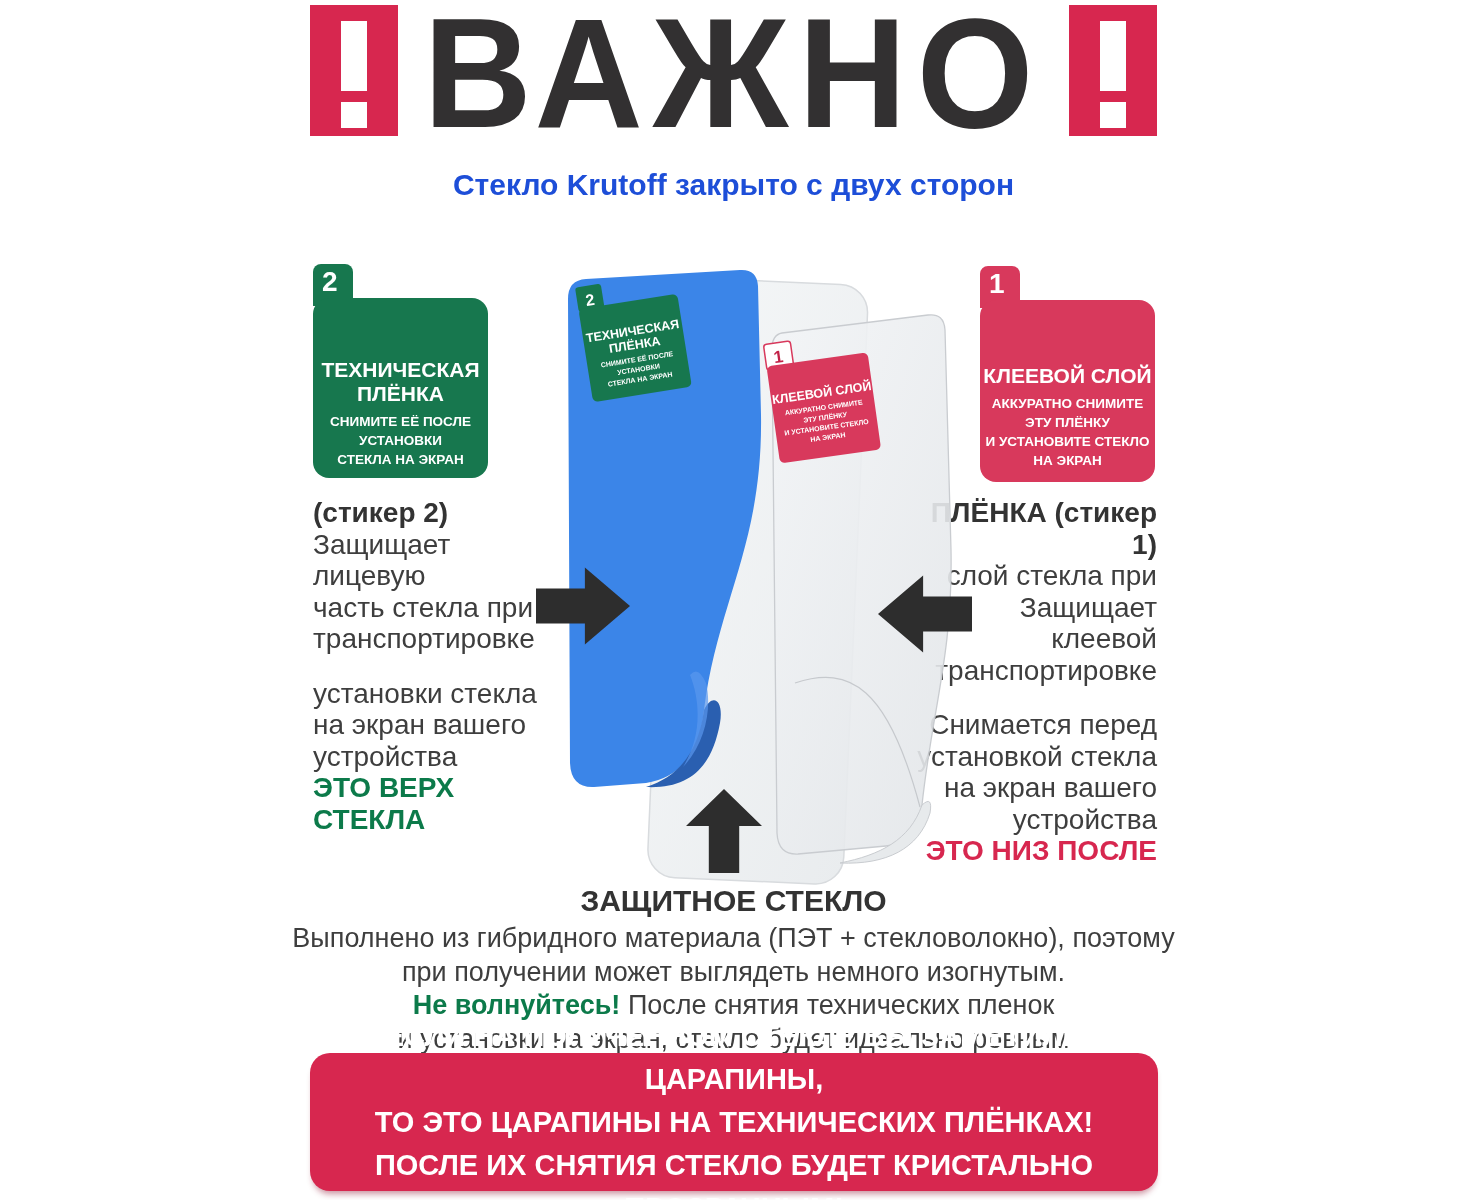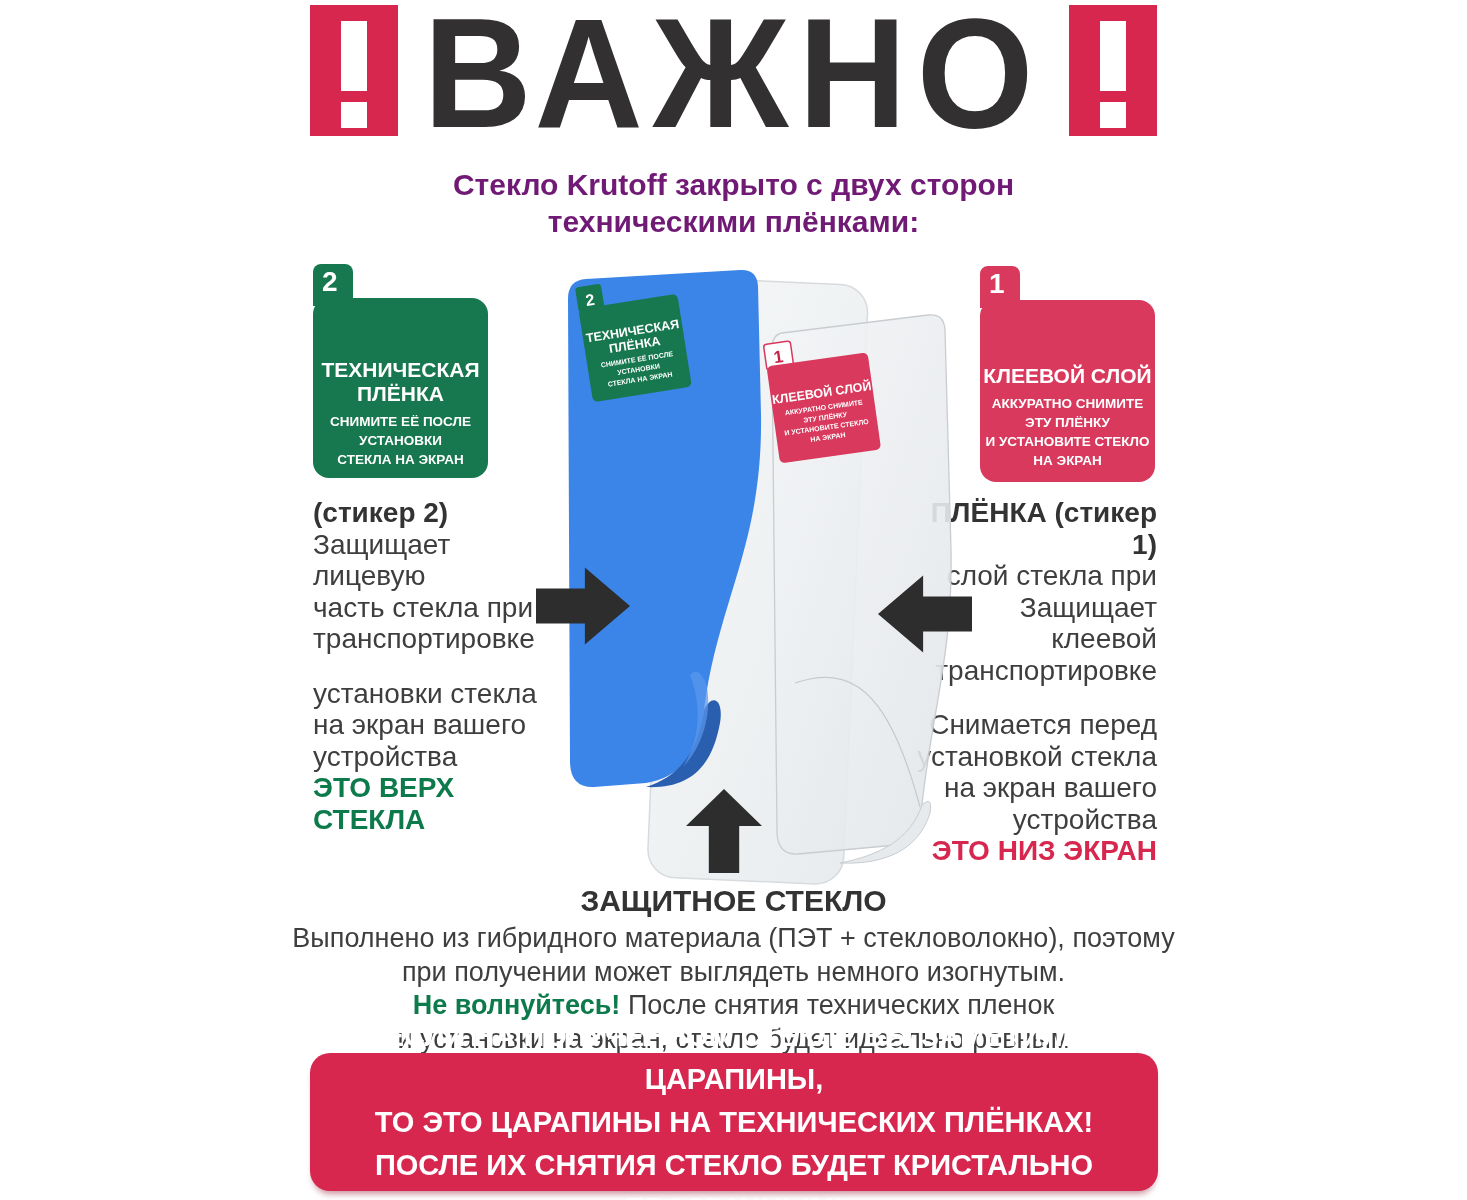--- a/index.html
+++ b/index.html
@@ -14,21 +14,21 @@
   .hdr { position:absolute; top:5px; left:0; width:100%; display:flex; justify-content:center; align-items:flex-end; gap:26px; }
   .excl-block { width:88px; height:131px; background:#d7274f; position:relative; }
   .excl-bar { position:absolute; left:31px; top:16px; width:26px; height:70px; background:#ffffff; }
   .excl-dot { position:absolute; left:31px; top:97px; width:26px; height:26px; background:#ffffff; }
   .big-title {
     font-size:150px; line-height:131px; font-weight:bold; color:#323031;
     letter-spacing:10px; transform:scaleY(1.04); transform-origin:top;
     white-space:nowrap;
   }
   .subtitle { position:absolute; top:166px; left:0; width:100%; text-align:center;
-    font-size:30px; line-height:37px; font-weight:bold; color:#701a75; }
+    font-size:30px; line-height:37px; font-weight:bold; color:#1d4ed8; }
 
   
   .sticker { position:absolute; width:175px; }
   .sticker .tab { width:40px; height:42px; border-radius:8px 8px 0 0; color:#fff;
     font-weight:bold; font-size:28px; padding:2px 0 0 9px; }
   .sticker .body { width:175px; border-radius:16px; color:#fff; text-align:center; }
   .sticker.green .tab, .sticker.green .body { background:#17774e; }
   .sticker.red .tab, .sticker.red .body { background:#d8395c; }
   .sticker .body { margin-top:-8px; }
   .stk-title { font-weight:bold; font-size:21px; line-height:24px; }
@@ -81,21 +81,20 @@
       <div class="excl-dot"></div>
     </div>
     <div class="big-title">ВАЖНО</div>
     <div class="excl-block">
       <div class="excl-bar"></div>
       <div class="excl-dot"></div>
     </div>
   </div>
   <div class="subtitle">
     <div>Стекло Krutoff закрыто с двух сторон</div>
-    <div>техническими плёнками:</div>
   </div>
 
   <div class="sticker green" style="left:313px; top:264px;">
     <div class="tab">2</div>
     <div class="body">
       <div class="stk-title">
         <div>ТЕХНИЧЕСКАЯ</div>
         <div>ПЛЁНКА</div>
       </div>
       <div class="stk-small">
@@ -134,21 +133,21 @@
   <div class="col col-right">
     <div class="head">ПЛЁНКА (стикер 1)</div>
     <div>слой стекла при</div>
     <div>Защищает клеевой</div>
     <div>транспортировке</div>
     <div class="gap"></div>
     <div>Снимается перед</div>
     <div>установкой стекла</div>
     <div>на экран вашего</div>
     <div>устройства</div>
-    <div class="hl-red">ЭТО НИЗ ЭКРАН</div>
+    <div class="hl-red">ЭТО НИЗ ПОСЛЕ</div>
   </div>
 
   <svg class="illus" viewBox="0 0 440 650">
     <defs>
       <linearGradient id="glassGrad" x1="0" y1="0" x2="1" y2="1">
         <stop offset="0" stop-color="#f5f7f8"></stop>
         <stop offset="1" stop-color="#e9ecee"></stop>
       </linearGradient>
       <linearGradient id="filmGrad" x1="0" y1="0" x2="1" y2="1">
         <stop offset="0" stop-color="#f3f5f7" stop-opacity="0.9"></stop>

